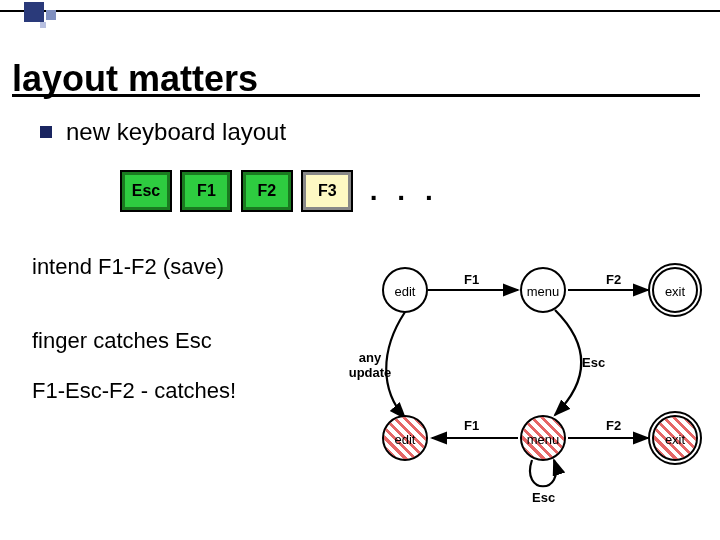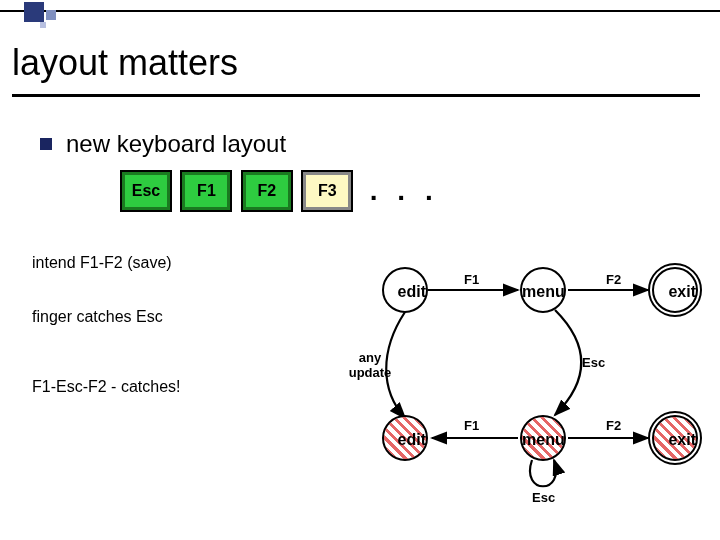--- a/index.html
+++ b/index.html
@@ -32,34 +32,33 @@
     background: #8090c0;
   }
   .title-deco3 {
     position: absolute;
     top: 10px; left: 40px;
     width: 6px; height: 6px;
     background: #b8c0e0;
   }
   .title {
     position: absolute;
-    top: 42px; left: 12px;
+    top: 58px; left: 12px;
     font-size: 36px;
-    font-weight: normal;
+    font-weight: bold;
   }
   .rule {
     position: absolute;
     top: 94px; left: 12px; right: 20px;
     border-top: 3px solid #000;
   }
   .bullet {
     position: absolute;
     top: 118px; left: 40px;
     font-size: 24px;
-    margin-top: 12px;
   }
   .sq {
     display: inline-block;
     width: 12px; height: 12px;
     background: #1a2560;
     margin-right: 14px;
     vertical-align: 2px;
   }
   .keys {
     position: absolute;
@@ -83,42 +82,42 @@
     display: inline-block;
     font-size: 28px;
     font-weight: bold;
     letter-spacing: 6px;
     vertical-align: middle;
     margin-left: 8px;
   }
   .line {
     position: absolute;
     left: 32px;
-    font-size: 16px;
+    font-size: 22px;
   }
   .line1 { top: 254px; }
-  .line2 { top: 308px; }
+  .line2 { top: 328px; }
   .line3 { top: 378px; }
 
   
   .diagram {
     position: absolute;
     top: 250px; left: 360px;
     width: 350px; height: 260px;
   }
   .node {
     position: absolute;
     width: 46px; height: 46px;
     border: 2.5px solid #000;
     border-radius: 50%;
     background: #fff;
-    text-align: right;
+    text-align: center;
     line-height: 46px;
-    font-size: 16px;
-    font-weight: bold;
+    font-size: 13px;
+    font-weight: normal;
   }
   .node.final::after {
     content: '';
     position: absolute;
     top: -6px; left: -6px; right: -6px; bottom: -6px;
     border: 2.5px solid #000;
     border-radius: 50%;
   }
   .hatch::before {
     content: '';

